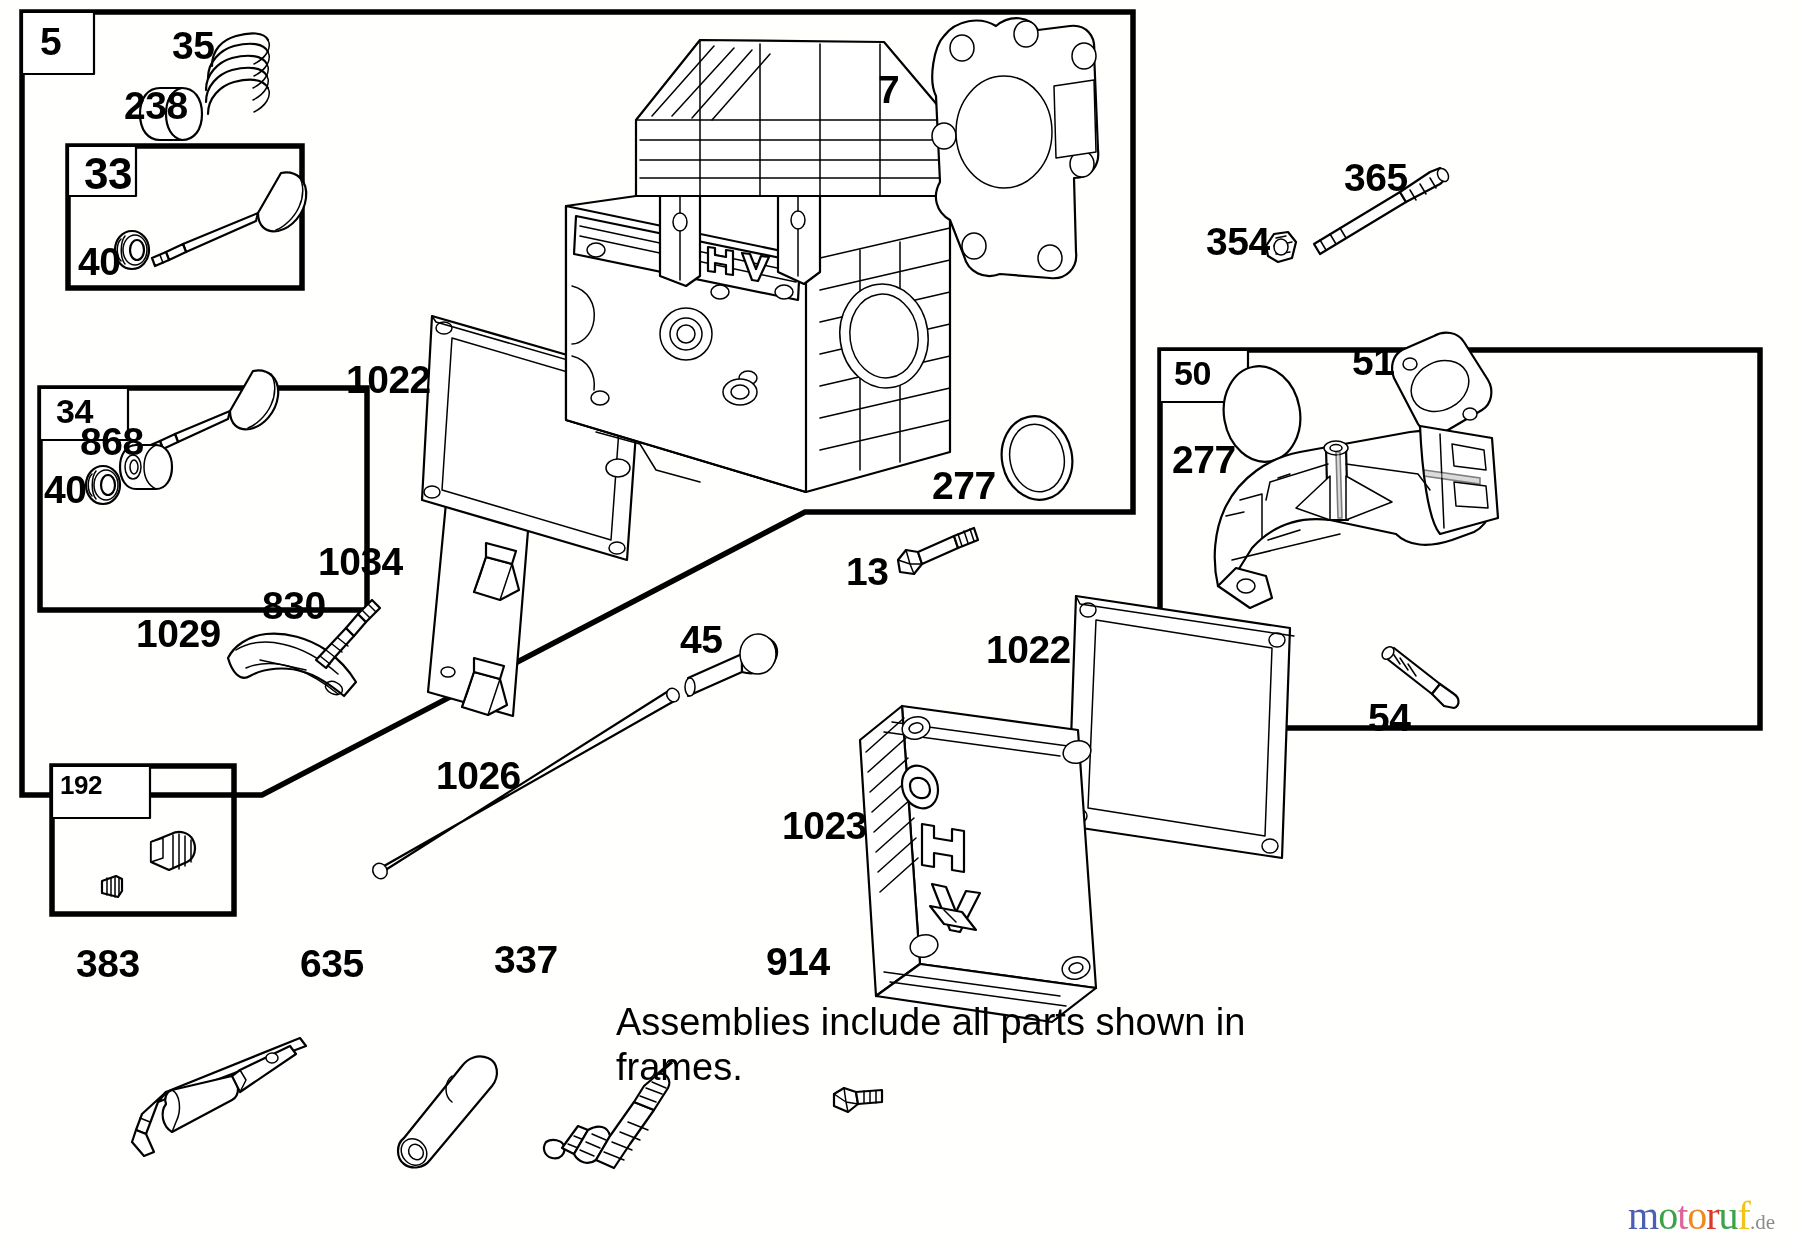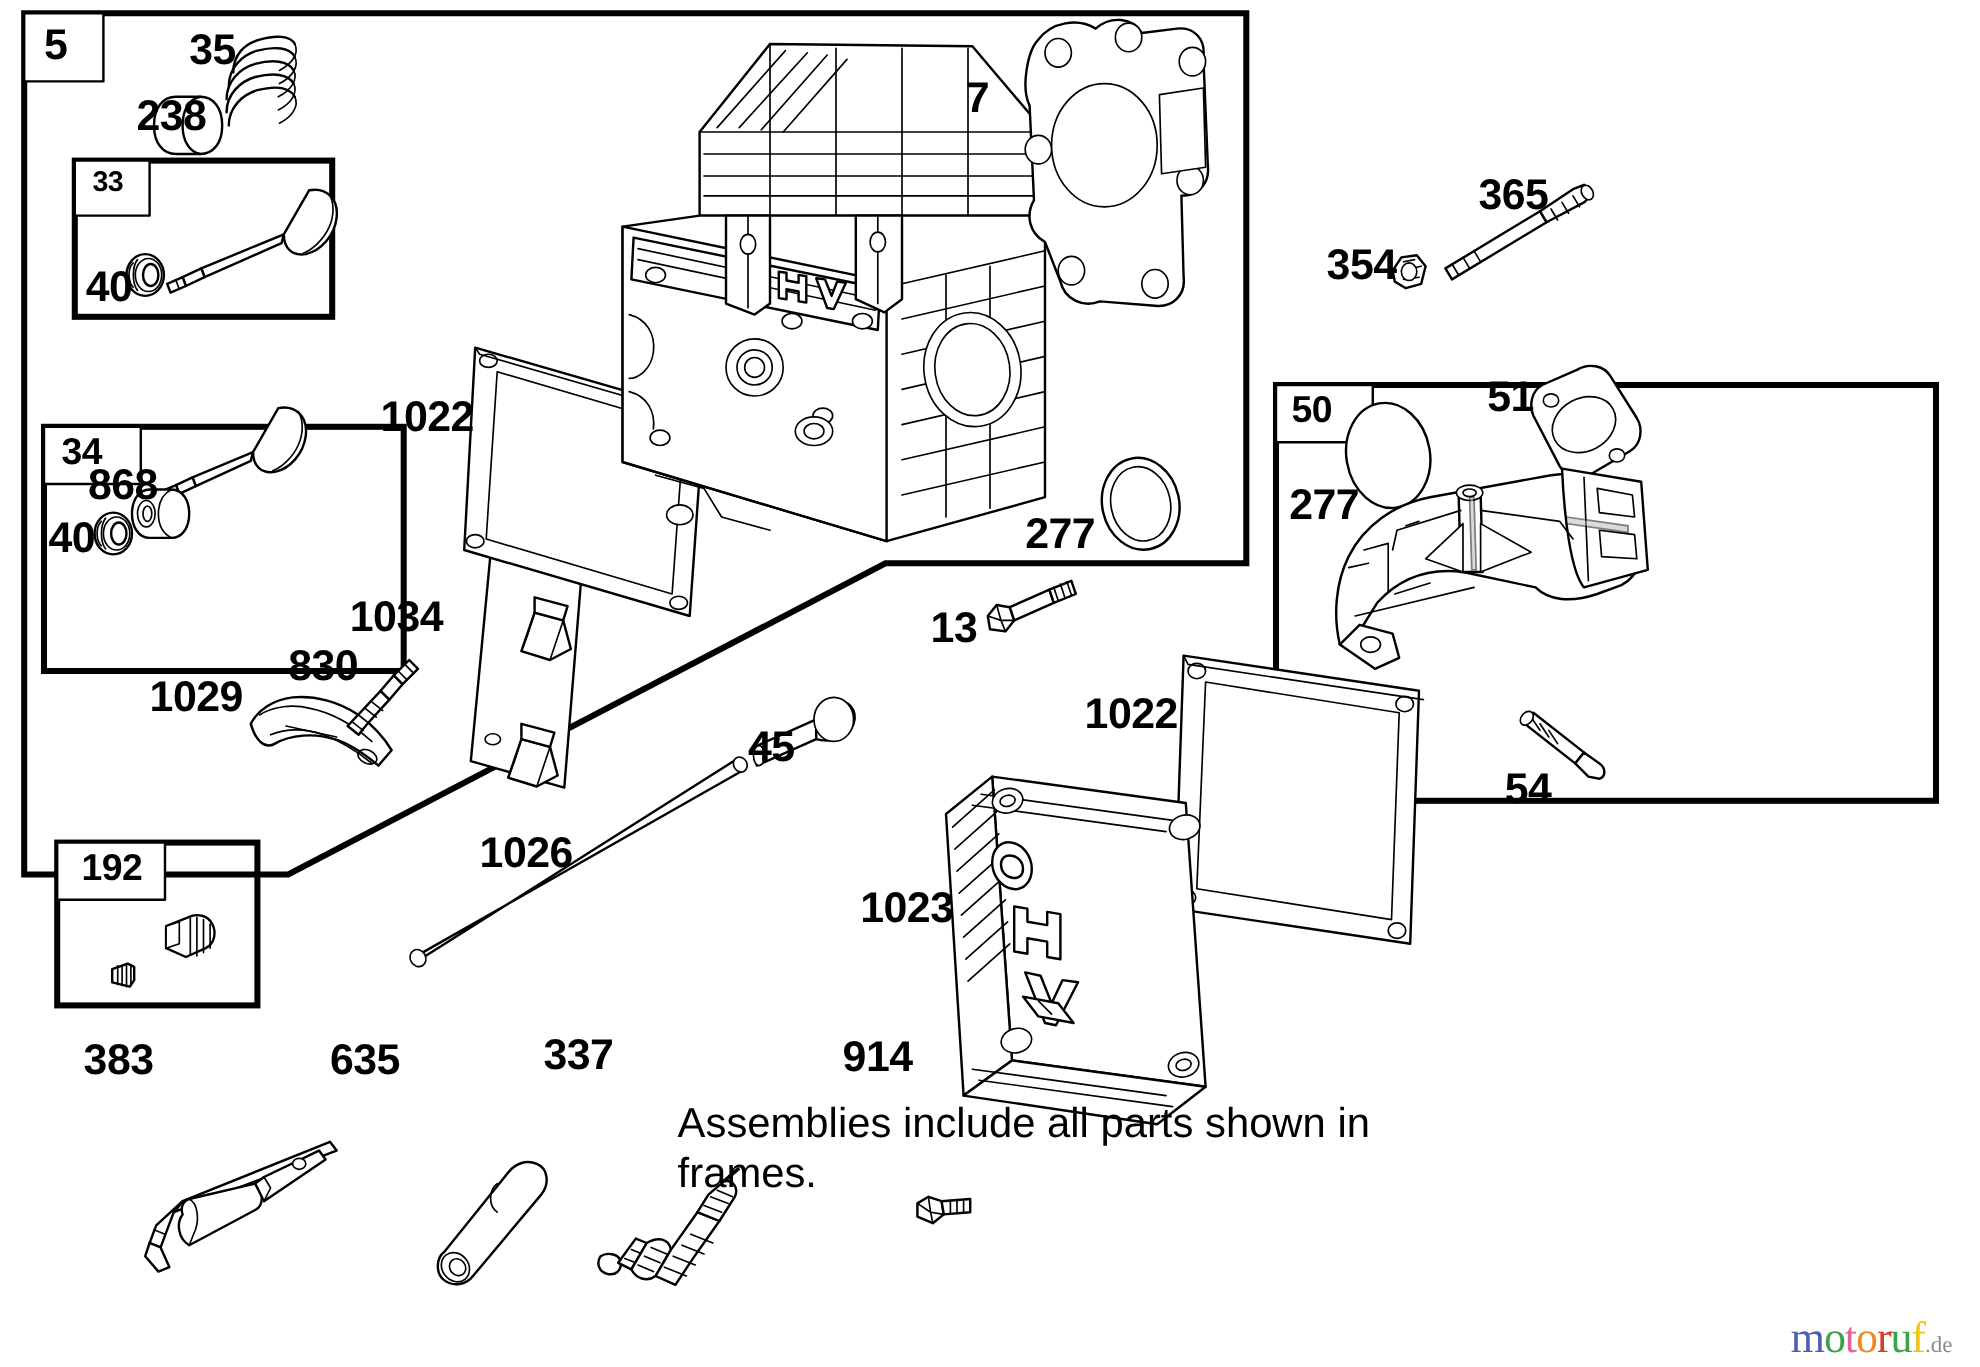--- a/index.html
+++ b/index.html
@@ -462,42 +462,42 @@
       <path class="sM" d="M114 14 L128 2"></path>
     </g>
 
     <g opacity="0.5">
       <path class="fG" d="M1424 470 L1480 478 L1480 484 L1424 476 Z"></path>
       <path class="fG" d="M1336 452 L1340 452 L1342 518 L1338 518 Z"></path>
     </g>
   </svg>
 
   <div class="lbl framenum" style="left:40px; top:22px;">5</div>
-  <div class="lbl framenum" style="left:84px; top:152px; font-size:26px;">33</div>
+  <div class="lbl framenum" style="left:84px; top:152px; font-size:44px;">33</div>
   <div class="lbl framenum" style="left:56px; top:394px; font-size:34px;">34</div>
-  <div class="lbl framenum" style="left:74px; top:772px; font-size:34px;">192</div>
+  <div class="lbl framenum" style="left:60px; top:772px; font-size:26px;">192</div>
   <div class="lbl framenum" style="left:1174px; top:356px; font-size:34px;">50</div>
 
   <div class="lbl callout" style="left:172px; top:26px;">35</div>
   <div class="lbl callout" style="left:76px; top:86px;margin-left:48px;">238</div>
   <div class="lbl callout" style="left:78px; top:242px;">40</div>
   <div class="lbl callout" style="left:80px; top:422px;">868</div>
   <div class="lbl callout" style="left:44px; top:470px;">40</div>
   <div class="lbl callout" style="left:346px; top:360px;">1022</div>
   <div class="lbl callout" style="left:878px; top:70px;">7</div>
   <div class="lbl callout" style="left:932px; top:466px;">277</div>
   <div class="lbl callout" style="left:1344px; top:158px;">365</div>
   <div class="lbl callout" style="left:1206px; top:222px;">354</div>
   <div class="lbl callout" style="left:1352px; top:342px;">51</div>
   <div class="lbl callout" style="left:1172px; top:440px;">277</div>
   <div class="lbl callout" style="left:318px; top:542px;">1034</div>
   <div class="lbl callout" style="left:262px; top:586px;">830</div>
   <div class="lbl callout" style="left:136px; top:614px;">1029</div>
   <div class="lbl callout" style="left:846px; top:552px;text-align:center;">13</div>
-  <div class="lbl callout" style="left:680px; top:620px;margin-top:40px;">45</div>
+  <div class="lbl callout" style="left:680px; top:620px;">45</div>
   <div class="lbl callout" style="left:986px; top:630px;">1022</div>
   <div class="lbl callout" style="left:1368px; top:678px;margin-top:20px;">54</div>
   <div class="lbl callout" style="left:436px; top:756px;">1026</div>
   <div class="lbl callout" style="left:782px; top:806px;">1023</div>
   <div class="lbl callout" style="left:76px; top:944px;">383</div>
   <div class="lbl callout" style="left:300px; top:944px;">635</div>
   <div class="lbl callout" style="left:494px; top:940px;">337</div>
   <div class="lbl callout" style="left:766px; top:942px;">914</div>
 
   <div class="caption" style="left:616px; top:1000px;">

